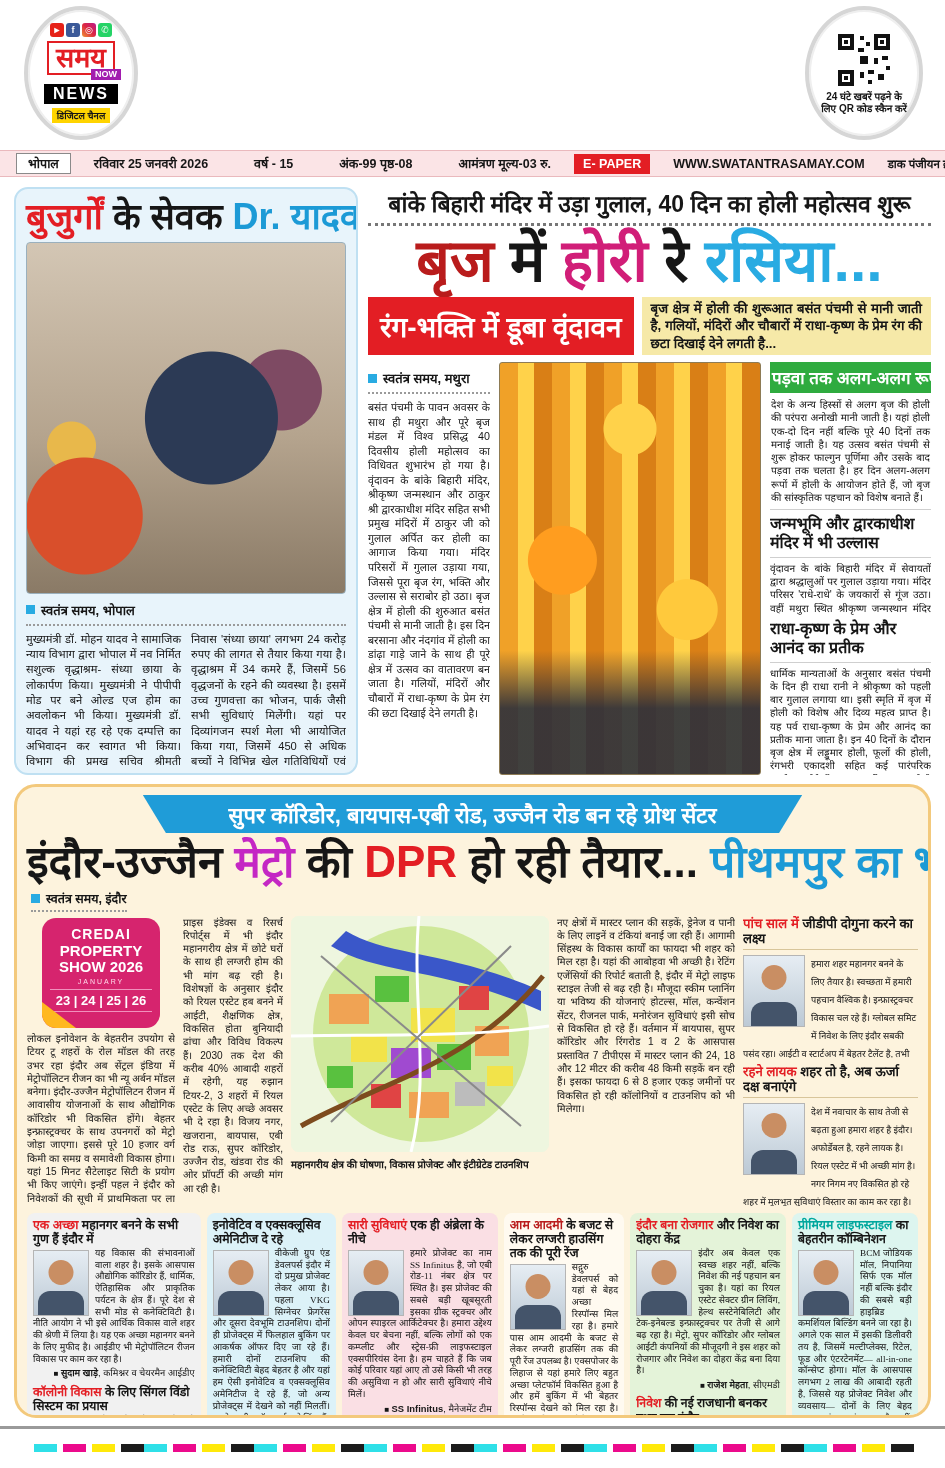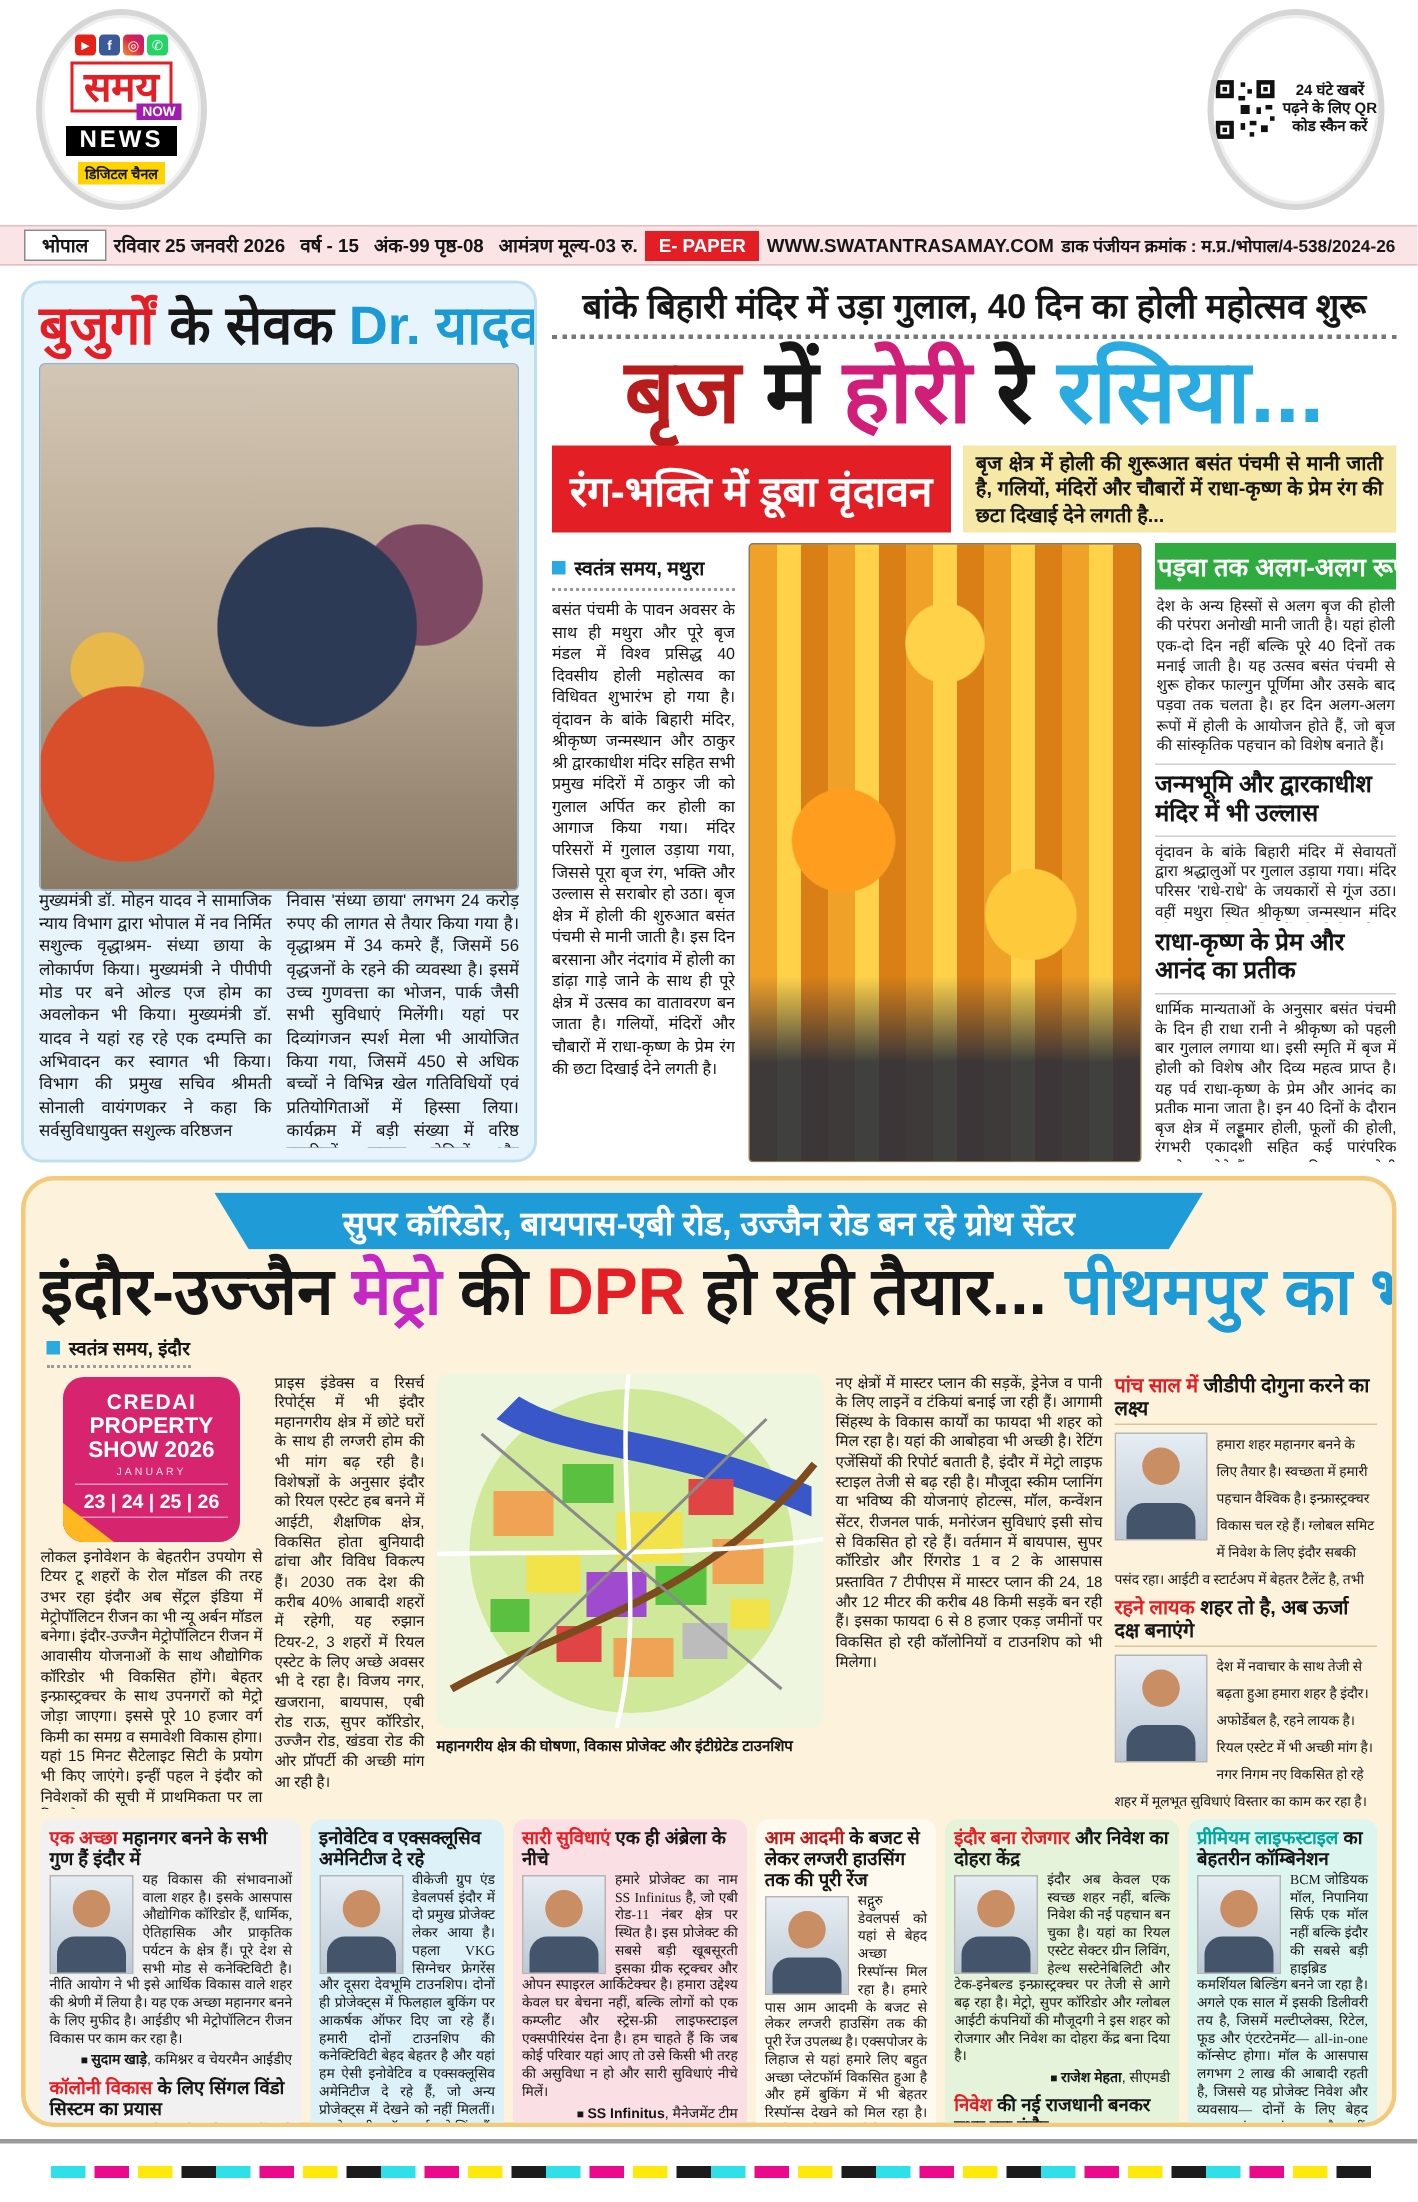--- a/index.html
+++ b/index.html
@@ -14,24 +14,24 @@
 .samay-box{border:2px solid #e31e24;color:#e31e24;font-weight:900;font-size:27px;line-height:1.05;padding:1px 7px;position:relative;margin-top:2px}
 .now-tag{position:absolute;right:-8px;bottom:-7px;background:#a21caf;color:#fff;font-size:9px;font-weight:bold;padding:1px 4px}
 .news-bar{background:#000;color:#fff;font-weight:900;font-size:16px;letter-spacing:2px;line-height:1.25;padding:0 9px;margin-top:7px}
 .channel-tag{background:#ffd400;font-size:9.5px;font-weight:bold;padding:1px 5px;margin-top:2px;white-space:nowrap}
 .m-center{position:absolute;left:150px;right:155px;top:2px;text-align:center}
 .daily-lbl{position:absolute;left:42px;top:16px;font-size:21px;font-weight:900}
 .tagline{display:inline-flex;align-items:center;gap:7px;font-size:19px;font-weight:900;font-family:"Liberation Serif","DejaVu Serif",serif;margin-left:120px}
 .red-dot{width:15px;height:19px;border-radius:50%;background:#e31e24;display:inline-block}
 .paper-title{font-size:77px;font-weight:900;line-height:.98;letter-spacing:-2px;white-space:nowrap}
 .paper-sub{font-size:14.5px;font-weight:bold;margin-top:2px;text-align:right;padding-right:40px}
-.qr-oval{position:absolute;right:22px;top:6px;width:118px;height:134px;border:4px solid #d6d6d6;border-radius:50%;background:#fff;box-shadow:0 0 0 2px #efefef inset;display:flex;align-items:center;justify-content:center;gap:3px;text-align:center;overflow:hidden}
+.qr-oval{position:absolute;right:22px;top:6px;width:118px;height:134px;border:4px solid #d6d6d6;border-radius:50%;background:#fff;box-shadow:0 0 0 2px #efefef inset;display:flex;flex-direction:column;align-items:center;justify-content:center;gap:3px;text-align:center;overflow:hidden}
 .qr-caption{font-size:10px;font-weight:bold;line-height:1.2;width:86px}
 
-.infobar{display:flex;align-items:center;gap:5px;background:#fbe4e6;border-top:1px solid #eab9bd;border-bottom:1px solid #eab9bd;height:27px;margin-top:2px;padding:0 16px;font-size:12.5px;font-weight:bold;white-space:nowrap}
+.infobar{display:flex;align-items:center;gap:23px;background:#fbe4e6;border-top:1px solid #eab9bd;border-bottom:1px solid #eab9bd;height:27px;margin-top:2px;padding:0 16px;font-size:12.5px;font-weight:bold;white-space:nowrap}
 .city-box{background:#fff;border:1px solid #8a8a8a;padding:1px 11px}
 .sep{width:1px;height:15px;background:#cf9fa3}
 .epaper-btn{background:#e31e24;color:#fff;padding:3px 9px;font-weight:900}
 .reg{margin-left:auto;font-size:11.5px}
 
 .row1{display:flex;gap:10px;padding:0 14px;margin-top:10px;height:588px}
 .lead-box{width:344px;background:#e8f4fb;border:2px solid #bfe0f2;border-radius:14px;padding:8px 10px;display:flex;flex-direction:column;overflow:hidden}
 .lead-h{font-size:36px;font-weight:900;line-height:1.1;white-space:nowrap}
 .c-red{color:#e31e24}.c-blue{color:#1c9ad6}.c-orange{color:#b91c1c}.c-magenta{color:#d11e78}.c-sky{color:#29abe2}.c-purple{color:#c427c4}
 .lead-photo{height:352px;border:1px solid #9ab0bd;border-radius:4px;margin-top:5px;background:
@@ -178,20 +178,24 @@
   <span class="reg">डाक पंजीयन क्रमांक : म.प्र./भोपाल/4-538/2024-26</span>
 </div>
 
 <div class="row1">
 
   <section class="lead-box">
     <h1 class="lead-h">
       <span class="c-red">बुजुर्गों</span><span> के सेवक </span><span class="c-blue">Dr. यादव</span>
     </h1>
     <div class="lead-photo"></div>
+    <div class="byline">
+      <span class="bsq"></span>
+      <span>स्वतंत्र समय, भोपाल</span>
+    </div>
     <div class="lead-cols">
       <div>मुख्यमंत्री डॉ. मोहन यादव ने सामाजिक न्याय विभाग द्वारा भोपाल में नव निर्मित सशुल्क वृद्धाश्रम- संध्या छाया के लोकार्पण किया। मुख्यमंत्री ने पीपीपी मोड पर बने ओल्ड एज होम का अवलोकन भी किया। मुख्यमंत्री डॉ. यादव ने यहां रह रहे एक दम्पत्ति का अभिवादन कर स्वागत भी किया। विभाग की प्रमुख सचिव श्रीमती सोनाली वायंगणकर ने कहा कि सर्वसुविधायुक्त सशुल्क वरिष्ठजन</div>
       <div>निवास 'संध्या छाया' लगभग 24 करोड़ रुपए की लागत से तैयार किया गया है। वृद्धाश्रम में 34 कमरे हैं, जिसमें 56 वृद्धजनों के रहने की व्यवस्था है। इसमें उच्च गुणवत्ता का भोजन, पार्क जैसी सभी सुविधाएं मिलेंगी। यहां पर दिव्यांगजन स्पर्श मेला भी आयोजित किया गया, जिसमें 450 से अधिक बच्चों ने विभिन्न खेल गतिविधियों एवं प्रतियोगिताओं में हिस्सा लिया। कार्यक्रम में बड़ी संख्या में वरिष्ठ नागरिकों, समाज सेवियों और विद्यार्थियों ने भाग लिया।</div>
     </div>
   </section>
 
   <section class="holi">
     <div class="kicker">बांके बिहारी मंदिर में उड़ा गुलाल, 40 दिन का होली महोत्सव शुरू</div>
     <h1 class="holi-h">
       <span class="c-orange">बृज</span><span> में </span><span class="c-magenta">होरी</span><span> रे </span><span class="c-sky">रसिया...</span>

